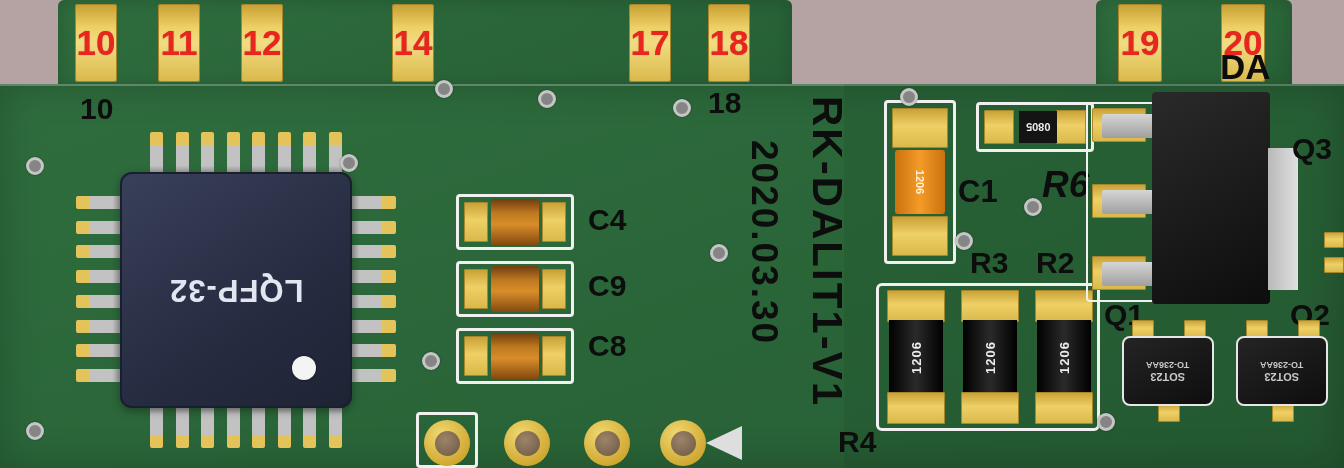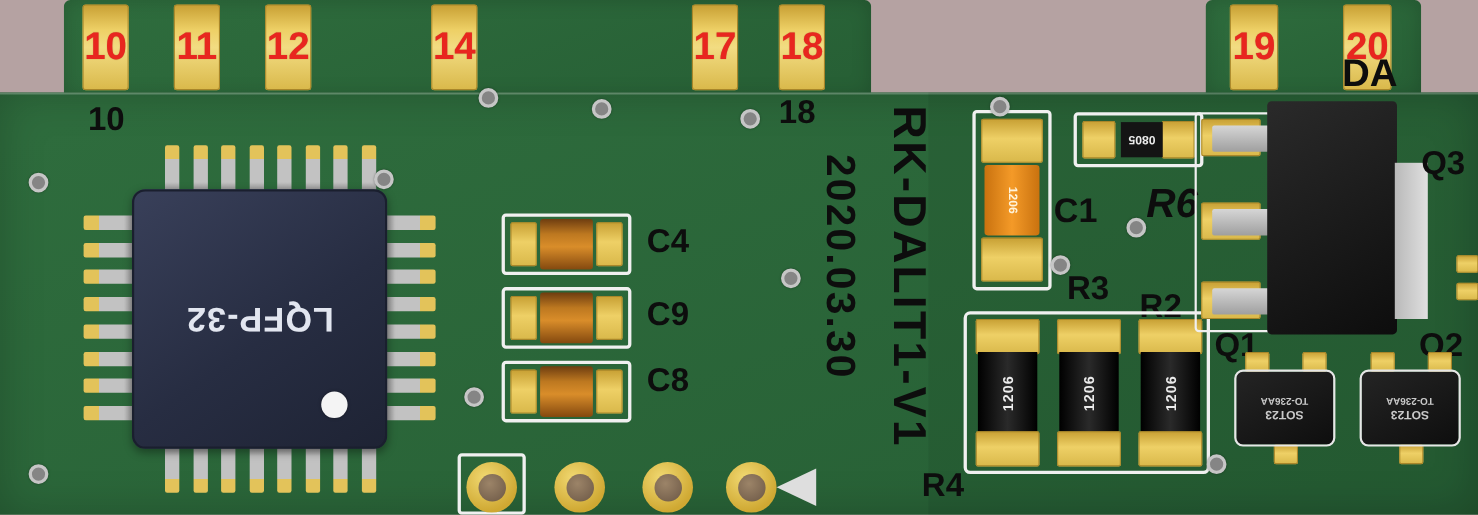--- a/index.html
+++ b/index.html
@@ -181,21 +181,21 @@
   <div class="abs outline" style="left:976px;top:102px;width:118px;height:50px;">
     <div class="abs gold" style="left:5px;top:5px;width:30px;height:34px;"></div>
     <div class="abs gold" style="right:5px;top:5px;width:30px;height:34px;"></div>
     <div class="abs" style="left:40px;top:6px;width:38px;height:32px;background:#141414;display:flex;align-items:center;justify-content:center;">
       <span class="smallmark" style="transform:rotate(180deg);font-size:11px;">0805</span>
     </div>
   </div>
   <div class="sk" style="left:1042px;top:166px;font-size:37px;font-style:italic;">R6</div>
 
   <div class="sk" style="left:970px;top:248px;">R3</div>
-  <div class="sk" style="left:1036px;top:264px;text-align:right;">R2</div>
+  <div class="sk" style="left:1036px;top:248px;text-align:right;">R2</div>
 
   <div class="abs outline" style="left:876px;top:283px;width:224px;height:148px;border-radius:6px;">
     <div class="res" style="left:8px;top:4px;">
       <div class="abs gold padT"></div>
       <div class="abs bodyr">
           <span class="mark">1206</span>
         </div>
       <div class="abs gold padB"></div>
     </div>
     <div class="res" style="left:82px;top:4px;">

